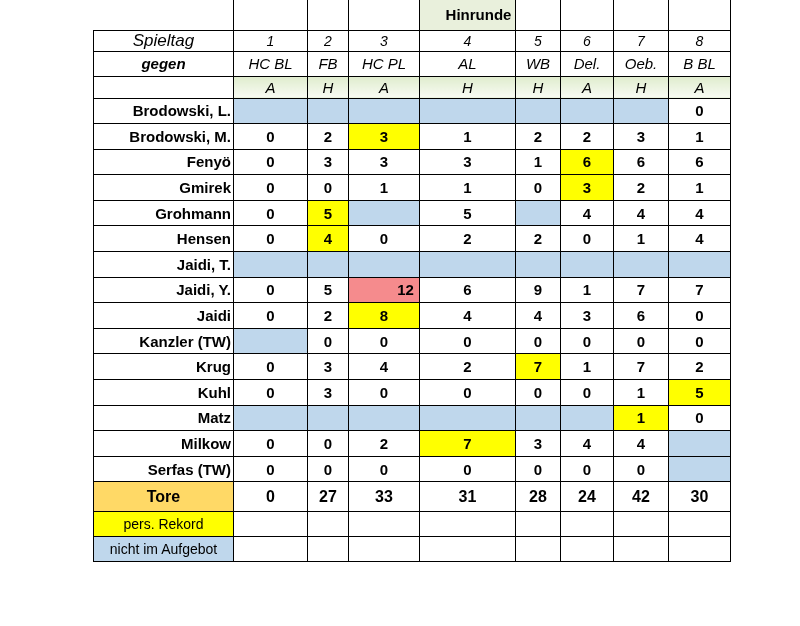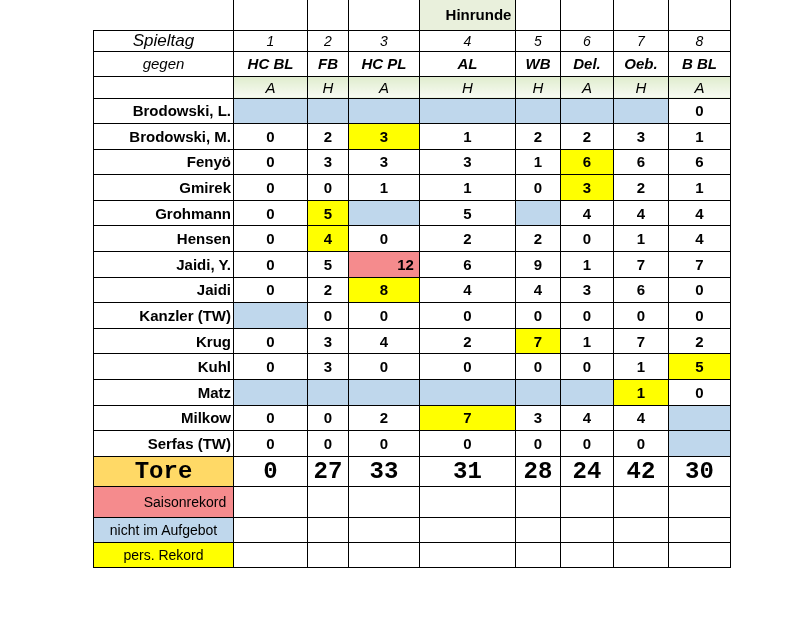--- a/index.html
+++ b/index.html
@@ -26,34 +26,34 @@
     position: relative;
   }
   
   tr.r-top td { height: 30px; border-top: 0; }
   td.blank-corner { border: 0; background: #fff; }
   td.hinrunde { background: var(--header-green); padding-left: 24px; }
   
   tr.r-matchday td { height: 21px; font-weight: normal; font-style: italic; font-size: 14px; }
   tr.r-matchday td.name { font-size: 17px; }
   
-  tr.r-opponent td { height: 25px; font-style: italic; font-weight: bold; }
-  tr.r-opponent td.name { font-weight: normal; }
+  tr.r-opponent td { height: 25px; font-style: italic; font-weight: normal; }
+  tr.r-opponent td.name { font-weight: bold; }
   
   tr.r-ha td { height: 22px; font-weight: normal; font-style: italic; }
   tr.r-ha td.ha { background: linear-gradient(180deg, #dfeccd 0%, #f8fbf3 100%); }
   
   tr.r-player td { height: 25.6px; }
   td.pname { text-align: right; padding-left: 3px; }
   
   .c-blue   { background: var(--not-in-squad-blue); }
   .c-yellow { background: var(--personal-record-yellow); }
   .c-red    { background: var(--season-record-red); padding-left: 45px; }
   
-  tr.r-totals td { height: 30px; font-size: 24px; font-family: Liberation Mono, monospace; }
+  tr.r-totals td { height: 30px; font-size: 16px; }
   td.gold { background: var(--totals-gold); }
   
   tr.r-legend td { height: 25px; font-weight: normal; font-size: 14px; }
 </style>
 </head>
 <body>
 
 <div class="sheet">
   <table>
     <colgroup>
@@ -172,20 +172,31 @@
           <td>0</td>
           <td class="c-yellow">4</td>
           <td>0</td>
           <td>2</td>
           <td>2</td>
           <td>0</td>
           <td>1</td>
           <td>4</td>
         </tr>
         <tr class="r-player">
+          <td class="pname">Jaidi, T.</td>
+          <td class="c-blue"></td>
+          <td class="c-blue"></td>
+          <td class="c-blue"></td>
+          <td class="c-blue"></td>
+          <td class="c-blue"></td>
+          <td class="c-blue"></td>
+          <td class="c-blue"></td>
+          <td class="c-blue"></td>
+        </tr>
+        <tr class="r-player">
           <td class="pname">Jaidi, Y.</td>
           <td>0</td>
           <td>5</td>
           <td class="c-red">12</td>
           <td>6</td>
           <td>9</td>
           <td>1</td>
           <td>7</td>
           <td>7</td>
         </tr>
@@ -270,44 +281,33 @@
         <td class="gold">Tore</td>
       <td>0</td>
           <td>27</td>
           <td>33</td>
           <td>31</td>
           <td>28</td>
           <td>24</td>
           <td>42</td>
           <td>30</td>
         </tr>
-    <tr class="r-legend" style="height: 31px;">
-          <td class="c-red">Saisonrekord</td>
+        <tr class="r-legend">
+          <td class="c-yellow">pers. Rekord</td>
           <td></td>
           <td></td>
           <td></td>
           <td></td>
           <td></td>
           <td></td>
           <td></td>
           <td></td>
         </tr>
         <tr class="r-legend">
           <td class="c-blue">nicht im Aufgebot</td>
-          <td></td>
-          <td></td>
-          <td></td>
-          <td></td>
-          <td></td>
-          <td></td>
-          <td></td>
-          <td></td>
-        </tr>
-        <tr class="r-legend">
-          <td class="c-yellow">pers. Rekord</td>
           <td></td>
           <td></td>
           <td></td>
           <td></td>
           <td></td>
           <td></td>
           <td></td>
           <td></td>
         </tr>
       </tbody>

